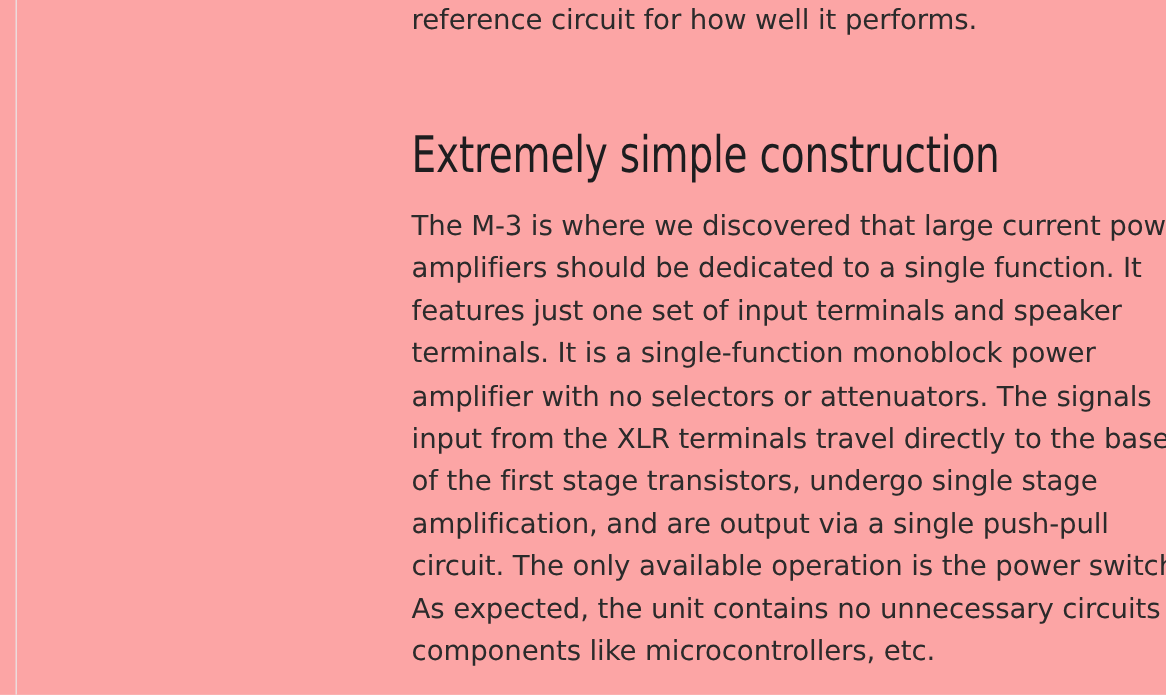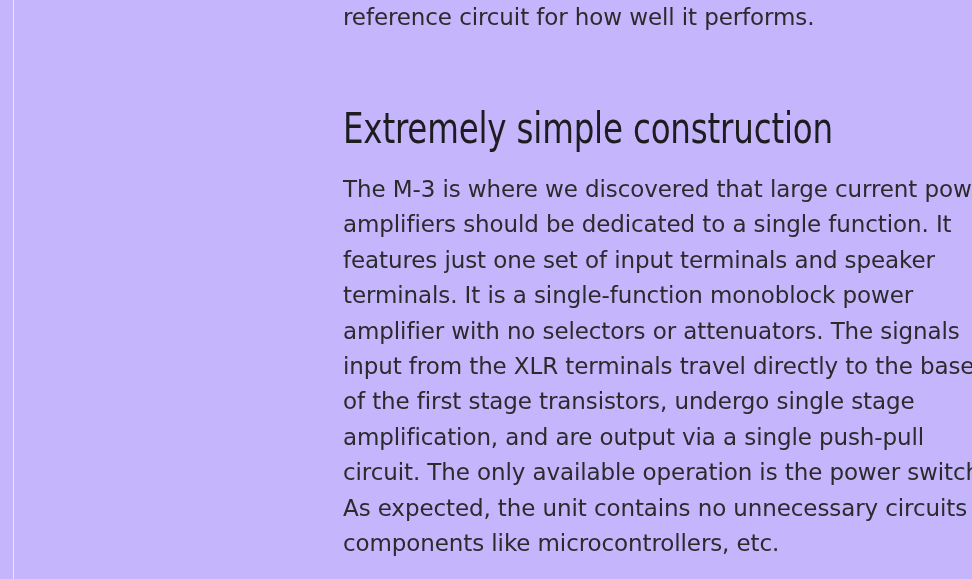--- a/index.html
+++ b/index.html
@@ -15,21 +15,21 @@
     background: #eeeeef;
     font-family: "DejaVu Sans", sans-serif;
     -webkit-font-smoothing: antialiased;
   }
 
   
   .page-viewport {
     position: relative;
     width: 972px;
     height: 579px;
-    background: #c4b5fd;
+    background: #fca5a5;
     overflow: hidden;
   }
 
   
   .article-column {
     position: absolute;
     left: 343px;
     top: 0;
     width: 660px;   
     height: 579px;

